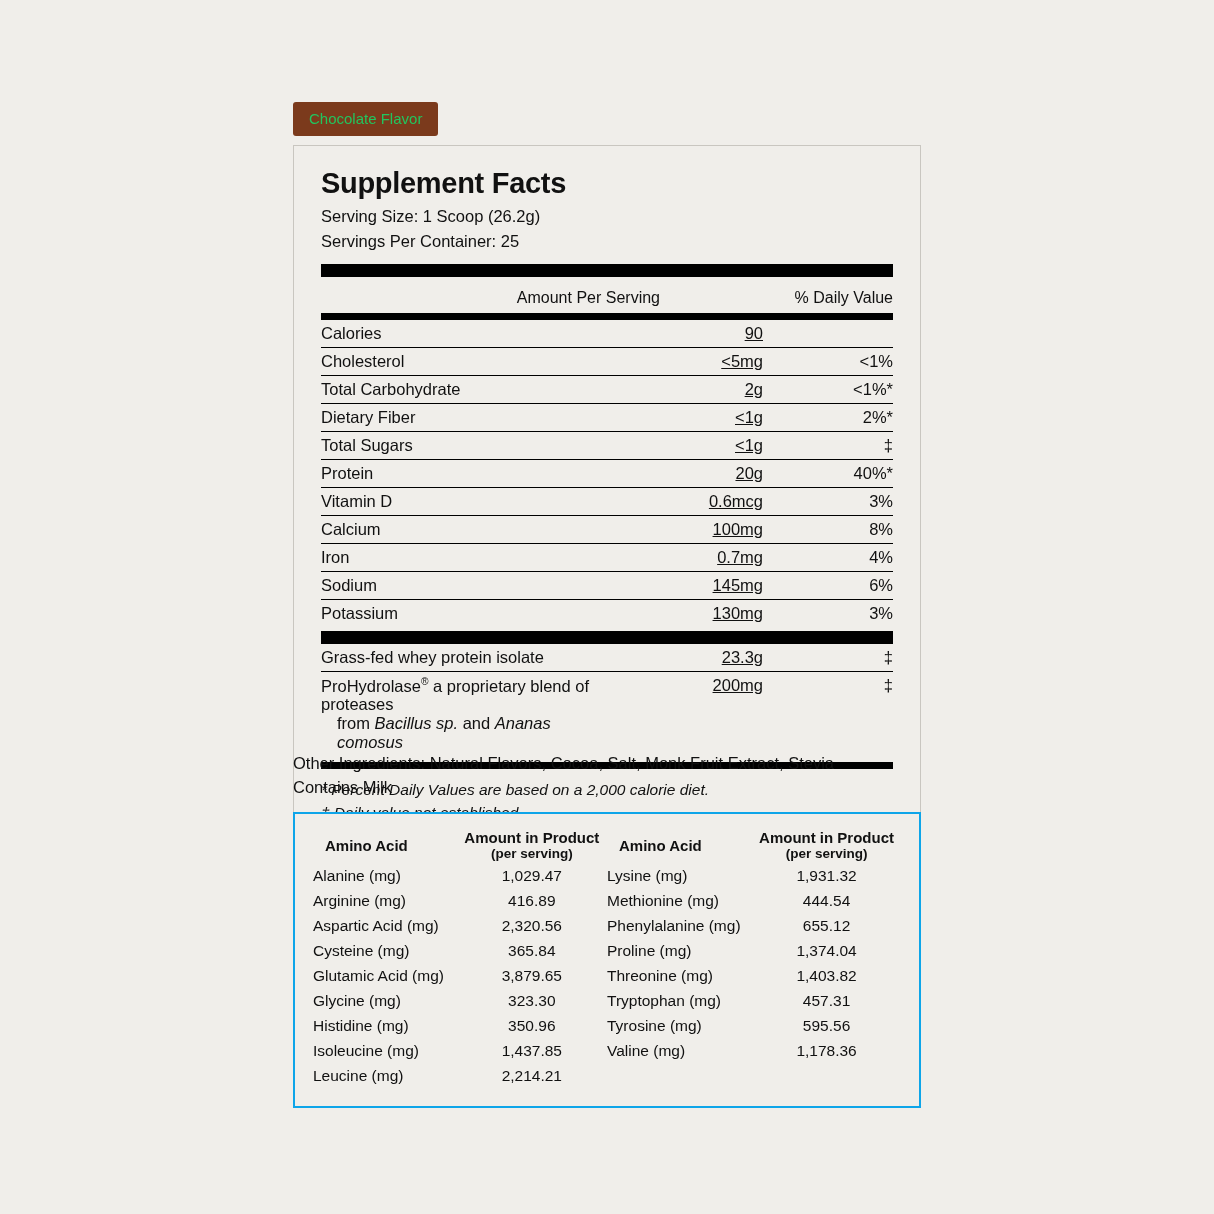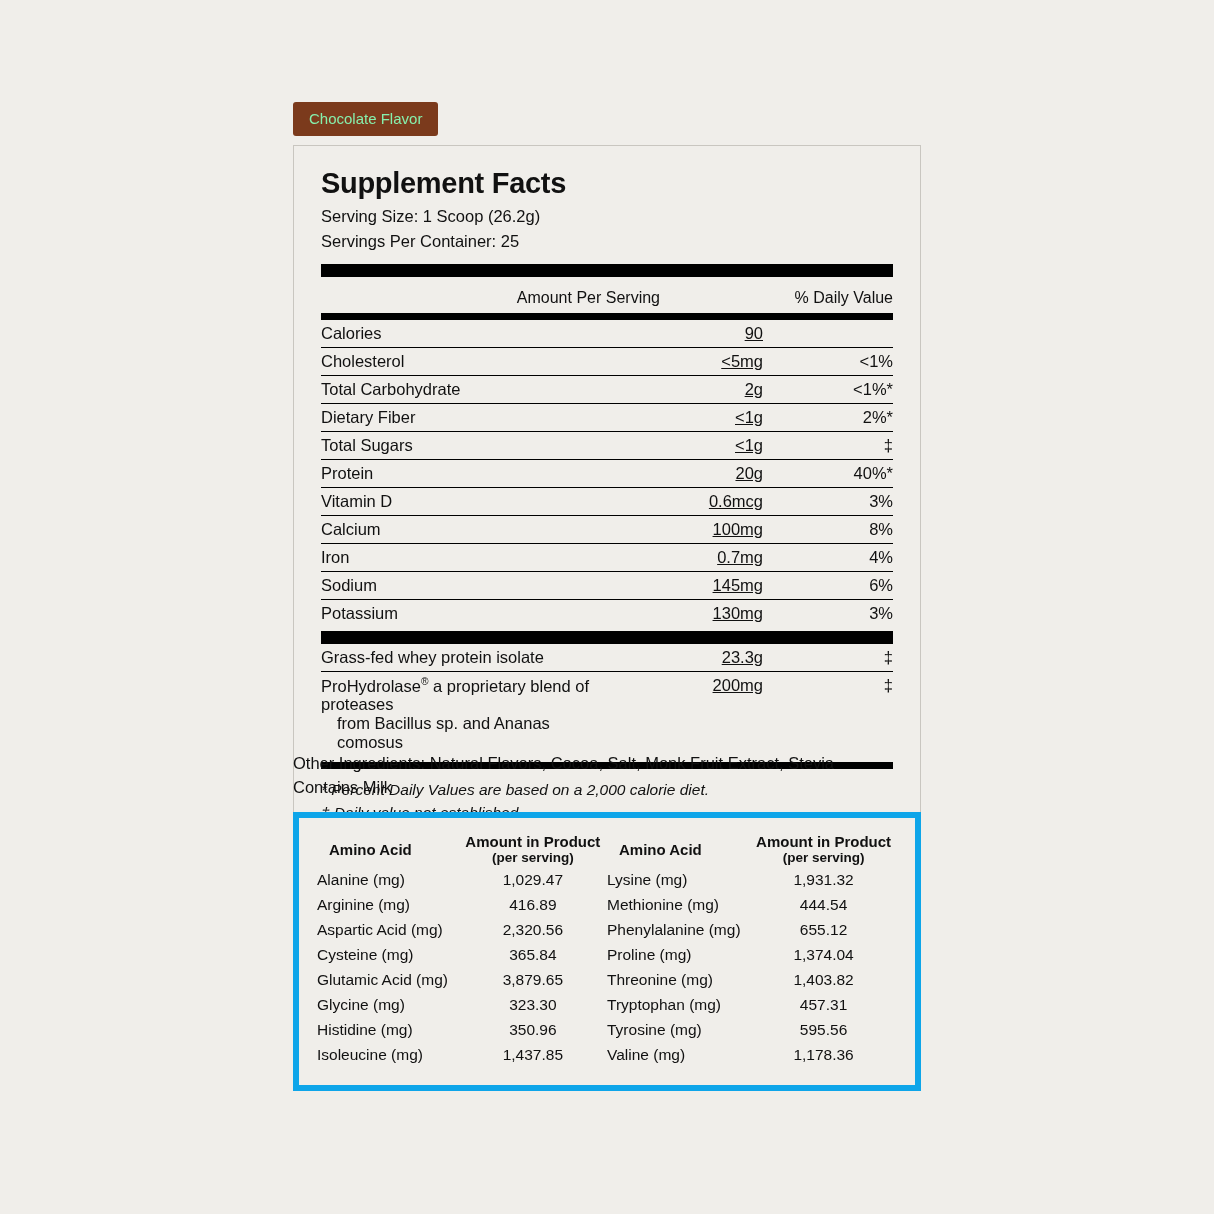--- a/index.html
+++ b/index.html
@@ -20,21 +20,21 @@
     height: 1214px;
     box-sizing: border-box;
   }
 
   
   .flavor-tab {
     position: absolute;
     left: 293px;
     top: 102px;
     background: #7b3a1c;
-    color: #86efac;
+    color: #22c55e;
     font-size: 15px;
     padding: 9px 16px 10px 16px;
     border-radius: 3px;
     line-height: 1;
     white-space: nowrap;
   }
 
   
   .facts-panel {
     position: absolute;
@@ -98,41 +98,41 @@
     display: block;
     padding-left: 16px;
   }
   .footnotes {
     font-size: 15.5px;
     line-height: 1.45;
     padding-top: 10px;
     font-style: italic;
   }
   sup { font-size: 0.62em; vertical-align: super; }
-  .ital { }
+  .ital { font-style: italic; }
 
   
   .other-ing {
     position: absolute;
     left: 293px;
     top: 752px;
     width: 625px;
     font-size: 16.5px;
     line-height: 1.45;
   }
 
   
   .amino-panel {
     position: absolute;
     left: 293px;
     top: 812px;
     width: 628px;
     box-sizing: border-box;
     background: #f0eeea;
-    border: 6px solid #0ea5e9;
+    border: 2px solid #0ea5e9;
     padding: 14px 18px 18px 18px;
   }
   .amino-cols {
     display: flex;
     gap: 0px;
   }
   .amino-col {
     width: 50%;
   }
   table.amino {
@@ -317,20 +317,24 @@
             <td class="aval">323.30</td>
           </tr>
           <tr>
             <td class="aname">Histidine (mg)</td>
             <td class="aval">350.96</td>
           </tr>
           <tr>
             <td class="aname">Isoleucine (mg)</td>
             <td class="aval">1,437.85</td>
           </tr>
+          <tr>
+            <td class="aname">Leucine (mg)</td>
+            <td class="aval">2,214.21</td>
+          </tr>
         </tbody>
           </table>
       </div>
 
       <div class="amino-col">
         <table class="amino">
           <tbody>
               <tr>
             <th class="hleft">Amino Acid</th>
             <th class="hright">

